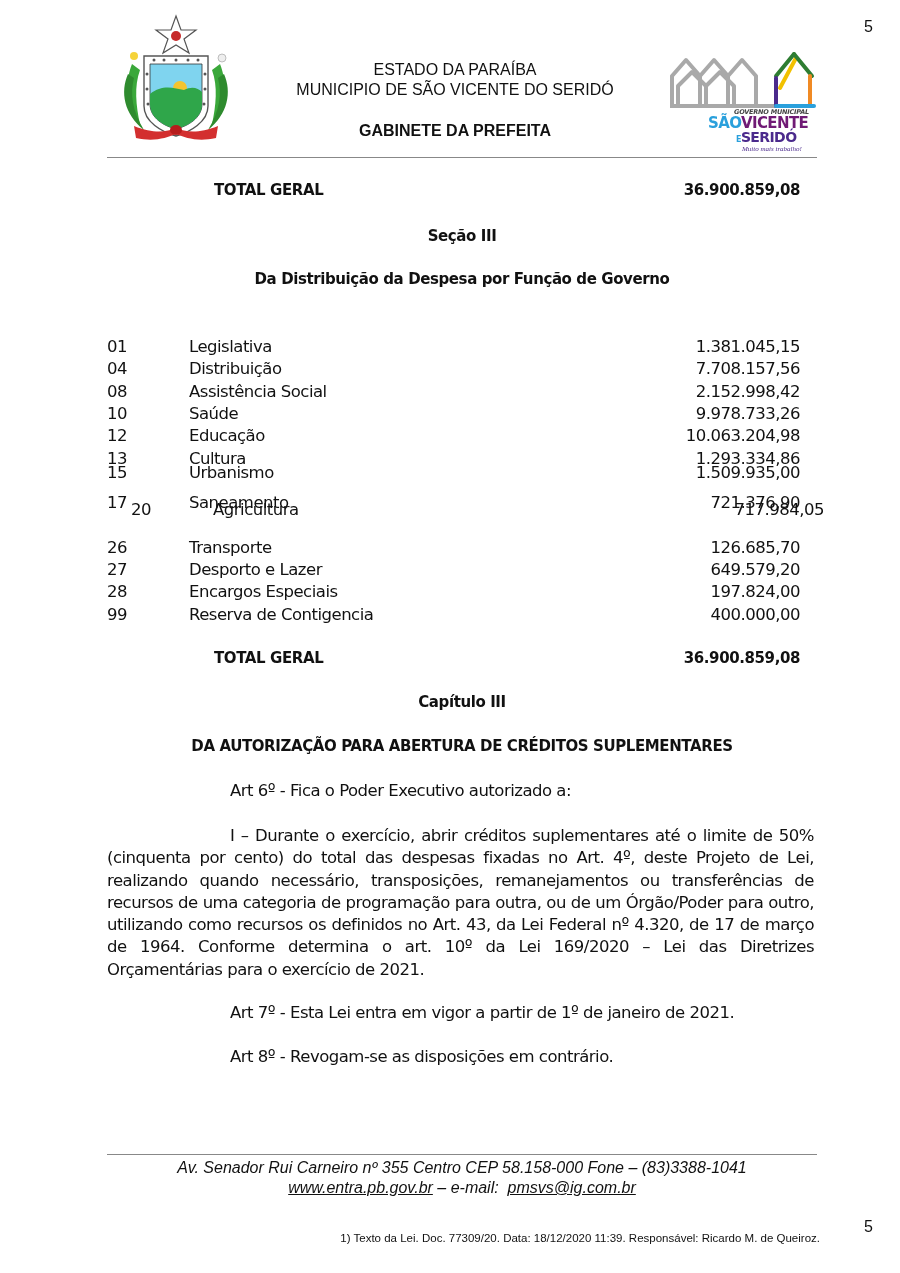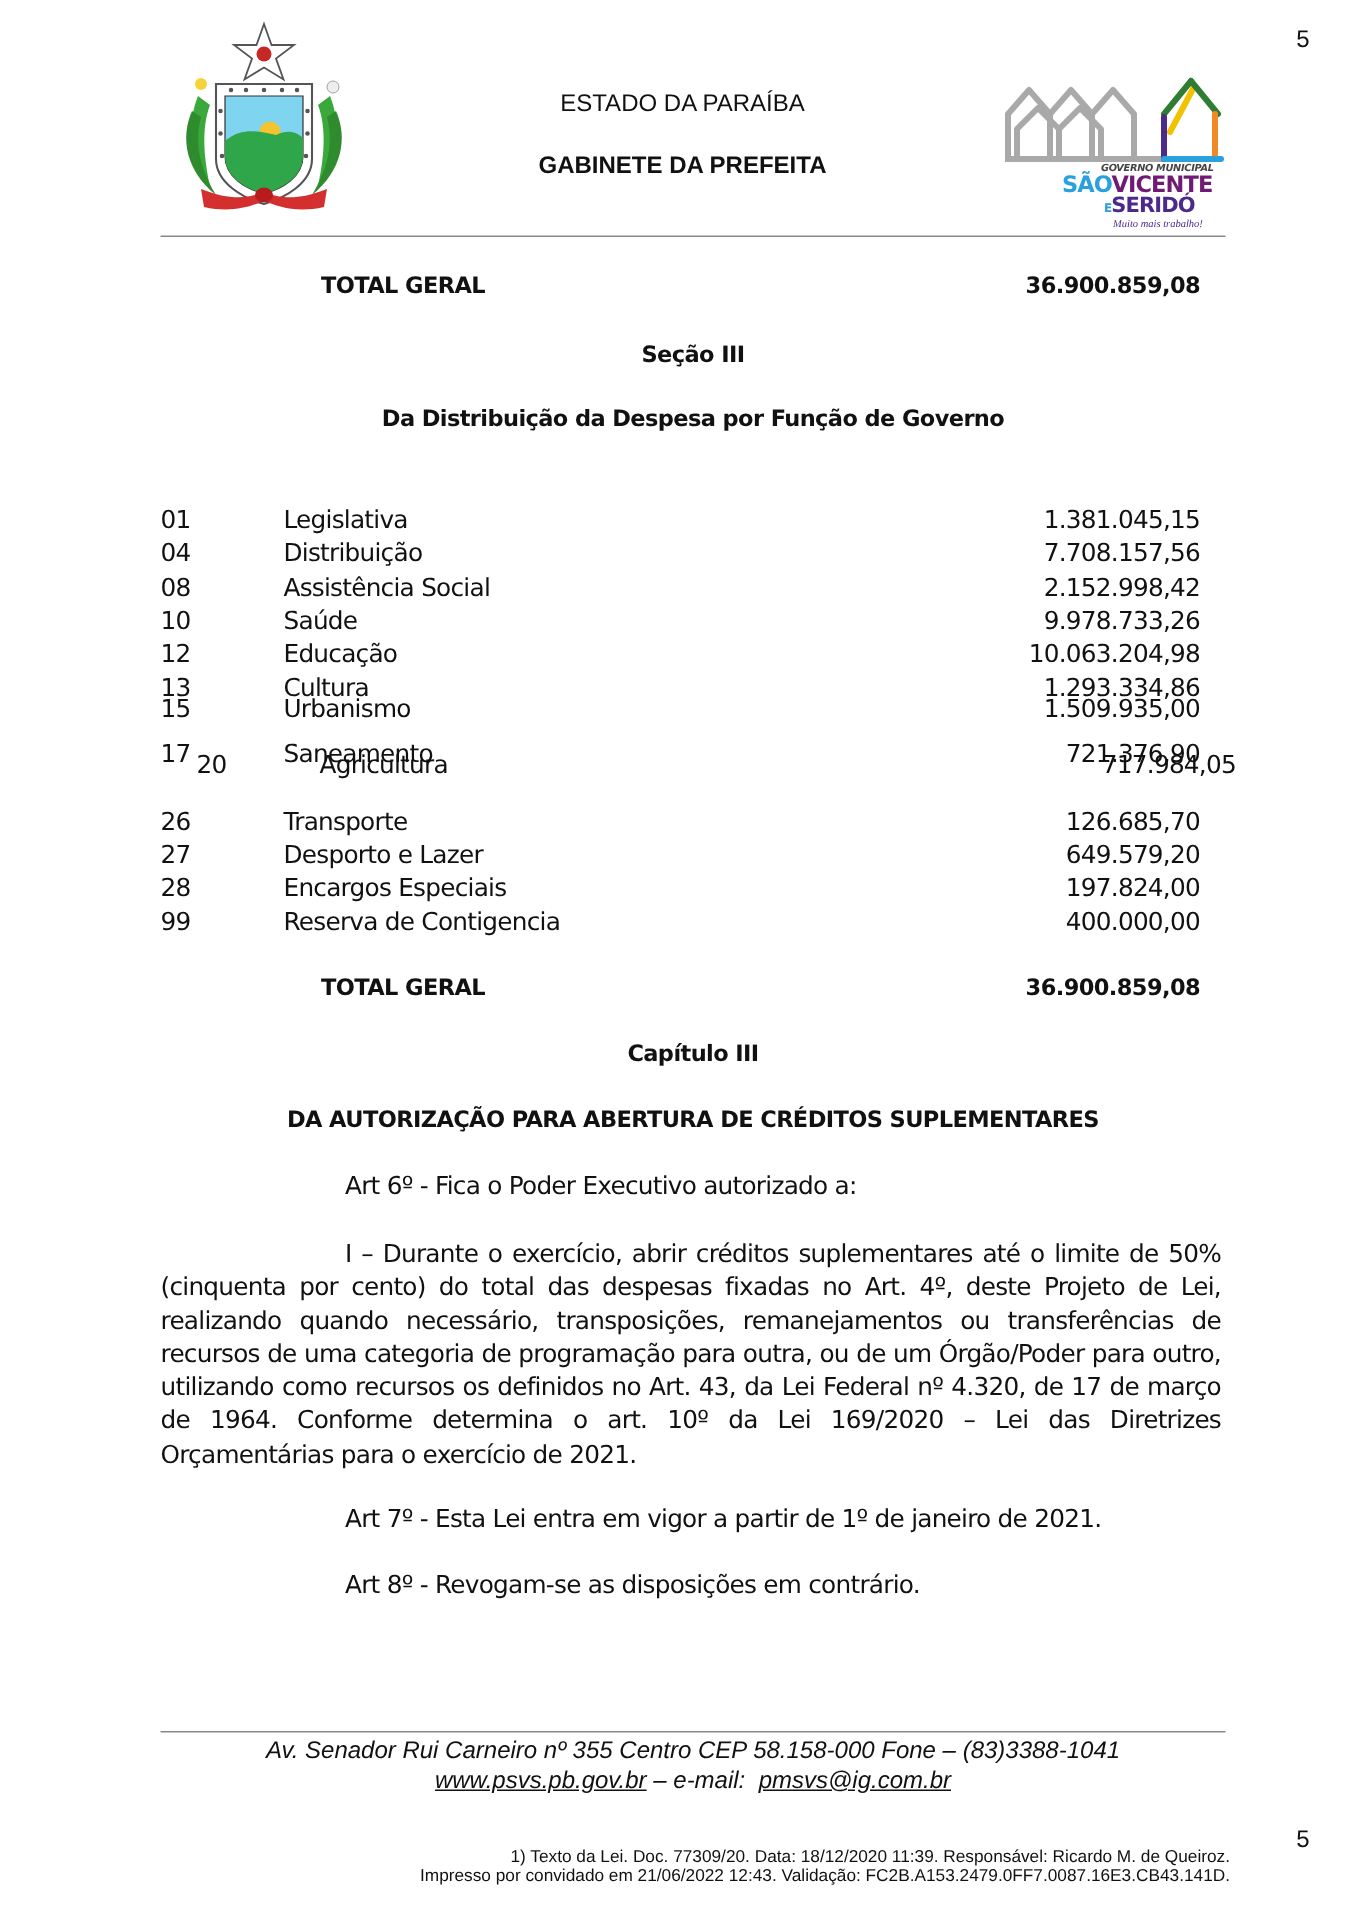--- a/index.html
+++ b/index.html
@@ -61,20 +61,21 @@
       <circle cx="87" cy="75" r="1.5"></circle>
       <circle cx="86" cy="90" r="1.5"></circle>
   </g>
 
   <path d="M16,112 C36,120 48,118 58,114 C68,118 80,120 100,112 L98,124 C80,128 68,124 58,120 C48,124 36,128 18,124 Z" fill="#d32f2f"></path>
   <ellipse cx="58" cy="116" rx="6" ry="5" fill="#b71c1c"></ellipse>
 </svg>
 
 <div class="abs header-text">
   <div>ESTADO DA PARAÍBA</div>
+  <div>MUNICIPIO DE SÃO VICENTE DO SERIDÓ</div>
   <div class="bold">GABINETE DA PREFEITA</div>
 </div>
 
 <div class="abs logo">
   <svg width="150" height="62" viewBox="0 0 150 62">
     <g fill="none" stroke="#a9a9a9" stroke-width="4" stroke-linejoin="round">
       <path d="M4,56 L4,26 L18,10 L32,26 L32,56"></path>
       <path d="M32,26 L46,10 L60,26 L60,56"></path>
       <path d="M60,26 L74,10 L88,26 L88,56"></path>
       <path d="M10,56 L10,36 L24,22 L38,36 L38,56"></path>
@@ -183,20 +184,19 @@
 <div class="abs art" style="top:781px;">Art 6º - Fica o Poder Executivo autorizado a:</div>
 
 <div class="abs para" style="top:825px;"><span class="indent"></span><span>I – Durante o exercício, abrir créditos suplementares até o limite de 50% (cinquenta por cento) do total das despesas fixadas no Art. 4º, deste Projeto de Lei, realizando quando necessário, transposições, remanejamentos ou transferências de recursos de uma categoria de programação para outra, ou de um Órgão/Poder para outro, utilizando como recursos os definidos no Art. 43, da Lei Federal nº 4.320, de 17 de março de 1964. Conforme determina o art. 10º da Lei 169/2020 – Lei das Diretrizes Orçamentárias para o exercício de 2021.</span></div>
 
 <div class="abs art" style="top:1003px;">Art 7º - Esta Lei entra em vigor a partir de 1º de janeiro de 2021.</div>
 <div class="abs art" style="top:1047px;">Art 8º - Revogam-se as disposições em contrário.</div>
 
 <div class="abs rule" style="top:1154px;"></div>
 <div class="abs footer-addr">
   <div>Av. Senador Rui Carneiro nº 355 Centro CEP 58.158-000 Fone – (83)3388-1041</div>
-  <div><a>www.psvs.pb.gov.br</a><span style="white-space:pre;"> – e-mail:  </span><a>pmsvs@ig.com.br</a></div>
+  <div><a>www.entra.pb.gov.br</a><span style="white-space:pre;"> – e-mail:  </span><a>pmsvs@ig.com.br</a></div>
 </div>
 
 <div class="abs page-num-bottom">5</div>
 <div class="abs footer-meta">
   <div>1) Texto da Lei. Doc. 77309/20. Data: 18/12/2020 11:39. Responsável: Ricardo M. de Queiroz.</div>
-  <div>Impresso por convidado em 21/06/2022 12:43. Validação: FC2B.A153.2479.0FF7.0087.16E3.CB43.141D.</div>
 </div>
 
 </body></html>

